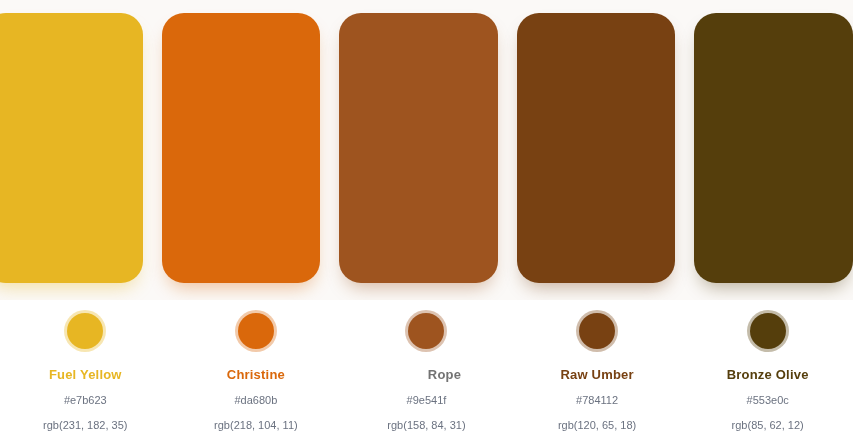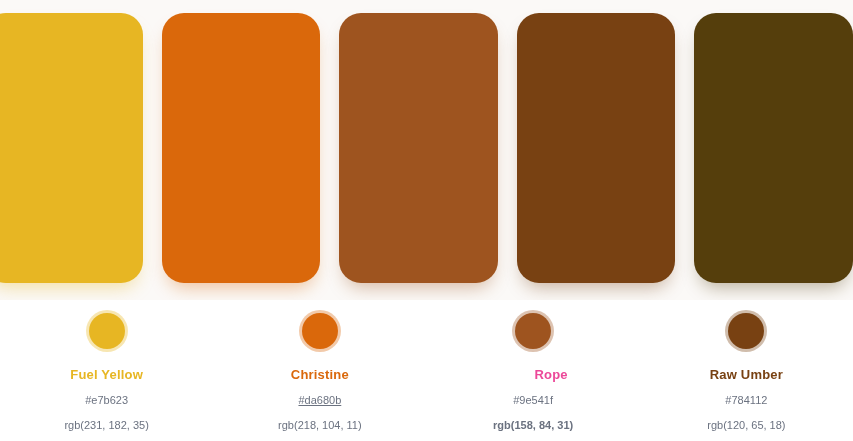--- a/index.html
+++ b/index.html
@@ -138,37 +138,45 @@
       <div class="color-name" style="color: rgb(231, 182, 35);">Fuel Yellow</div>
       <div class="color-hex" style="color: rgb(107, 114, 128);">#e7b623</div>
       <div class="color-rgb" style="color: rgb(107, 114, 128); text-align: center;">rgb(231, 182, 35)</div>
     </div>
 
     <div class="info-col">
       <div class="dot-wrap">
         <div class="color-dot" style="background: rgb(218, 104, 11); box-shadow: rgba(218, 104, 11, 0.35) 0px 0px 0px 3px;"></div>
       </div>
       <div class="color-name" style="color: rgb(218, 104, 11);">Christine</div>
-      <div class="color-hex" style="color: rgb(107, 114, 128); text-decoration: underline;">#da680b</div>
+      <div class="color-hex" style="color: rgb(107, 114, 128);">#da680b</div>
       <div class="color-rgb" style="color: rgb(107, 114, 128);">rgb(218, 104, 11)</div>
     </div>
 
     <div class="info-col">
       <div class="dot-wrap">
         <div class="color-dot" style="background: rgb(158, 84, 31); box-shadow: rgba(158, 84, 31, 0.35) 0px 0px 0px 3px;"></div>
       </div>
-      <div class="color-name" style="color: #ec4899; margin-left: 36px;">Rope</div>
+      <div class="color-name" style="color: #737373; margin-left: 36px;">Rope</div>
       <div class="color-hex" style="color: rgb(107, 114, 128);">#9e541f</div>
-      <div class="color-rgb" style="color: rgb(107, 114, 128); font-weight: bold;">rgb(158, 84, 31)</div>
+      <div class="color-rgb" style="color: rgb(107, 114, 128);">rgb(158, 84, 31)</div>
     </div>
 
     <div class="info-col">
       <div class="dot-wrap">
         <div class="color-dot" style="background: rgb(120, 65, 18); box-shadow: rgba(120, 65, 18, 0.35) 0px 0px 0px 3px;"></div>
       </div>
       <div class="color-name" style="color: rgb(120, 65, 18); text-align: center;">Raw Umber</div>
       <div class="color-hex" style="color: rgb(107, 114, 128);">#784112</div>
       <div class="color-rgb" style="color: rgb(107, 114, 128);">rgb(120, 65, 18)</div>
     </div>
 
+    <div class="info-col">
+      <div class="dot-wrap">
+        <div class="color-dot" style="background: rgb(85, 62, 12); box-shadow: rgba(85, 62, 12, 0.35) 0px 0px 0px 3px;"></div>
+      </div>
+      <div class="color-name" style="color: rgb(85, 62, 12);">Bronze Olive</div>
+      <div class="color-hex" style="color: rgb(107, 114, 128);">#553e0c</div>
+      <div class="color-rgb" style="color: rgb(107, 114, 128);">rgb(85, 62, 12)</div>
+    </div>
 
   </div>
 </div>
 
 </body></html>

